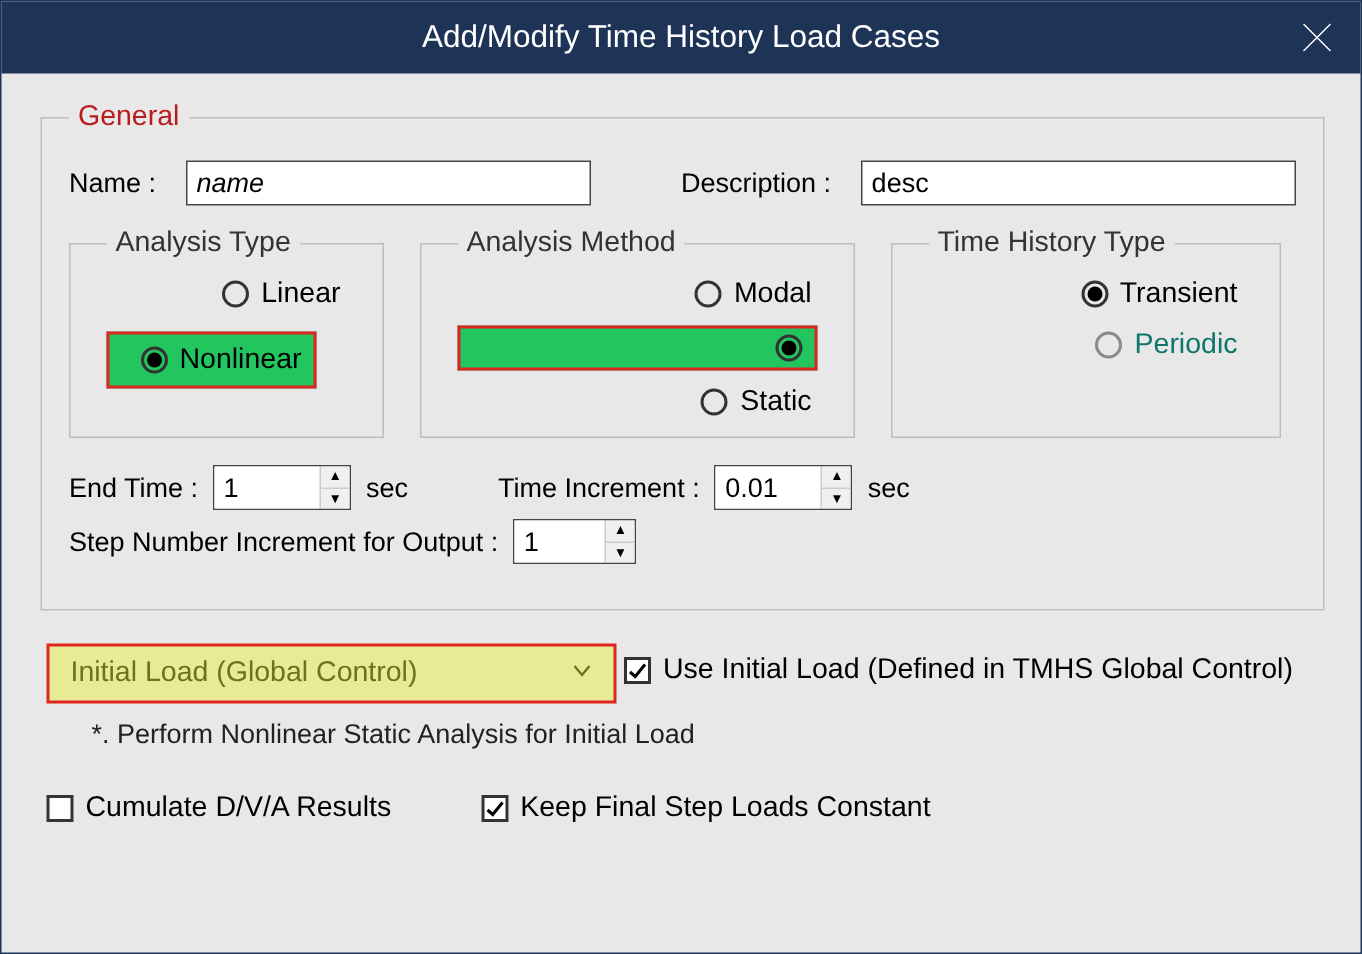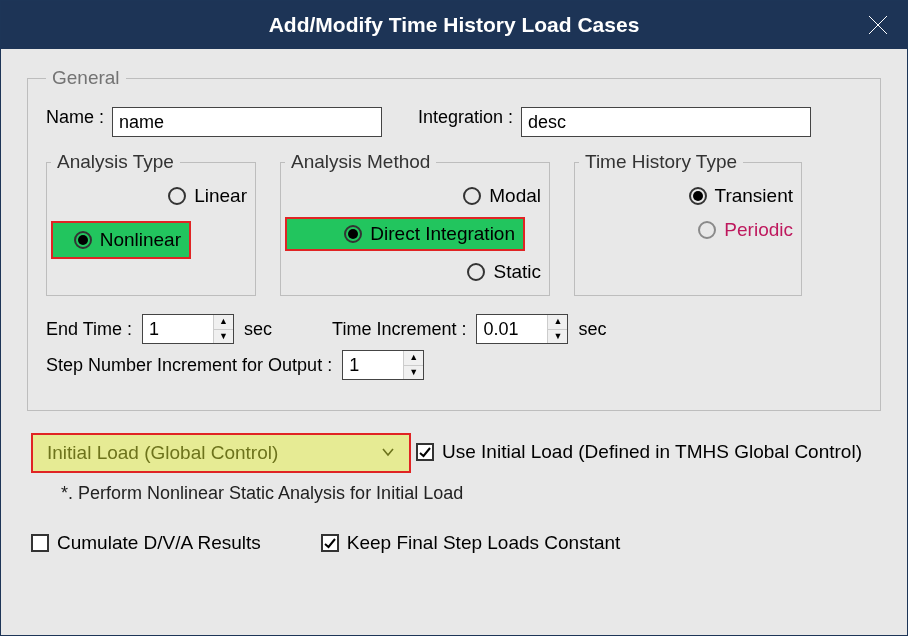--- a/index.html
+++ b/index.html
@@ -19,21 +19,21 @@
   }
   .titlebar {
     height: 48px;
     background: #1d3456;
     color: #fff;
     display: flex;
     align-items: center;
     justify-content: center;
     position: relative;
     font-size: 21px;
-    font-weight: 700;
+    font-weight: 400;
   }
   .titlebar .close {
     position: absolute;
     right: 18px;
     top: 50%;
     transform: translateY(-50%);
     width: 22px;
     height: 22px;
     cursor: pointer;
   }
@@ -43,53 +43,53 @@
   }
   fieldset.general {
     border: 1px solid #bdbdbd;
     padding: 18px 18px 24px 18px;
     position: relative;
     margin: 0 0 22px 0;
   }
   fieldset.general > legend {
     padding: 0 6px;
     font-size: 19px;
-    color: #737373;
-  }
-  .row { display: flex; align-items: flex-start; gap: 8px; }
+    color: #b91c1c;
+  }
+  .row { display: flex; align-items: center; gap: 20px; }
   .row-top { margin-bottom: 14px; }
   .lbl { white-space: nowrap; }
   input[type="text"].flat {
     border: 1px solid #444;
     background: #fff;
     height: 30px;
     padding: 2px 6px;
     font-size: 18px;
     font-family: inherit;
   }
-  .name-input { width: 270px; }
+  .name-input { width: 270px; font-style: italic; }
   .desc-input { width: 290px; }
 
   .groups {
     display: flex;
     gap: 24px;
     margin-bottom: 18px;
   }
   fieldset.mini {
     border: 1px solid #bdbdbd;
-    padding: 10px 4px;
+    padding: 10px 24px;
     margin: 0;
     display: flex;
     flex-direction: column;
     gap: 8px;
   }
   fieldset.mini > legend { padding: 0 6px; font-size: 19px; color: #333; }
   .g-analysis-type { width: 210px; }
   .g-analysis-method { width: 270px; }
-  .g-time-history { width: 228px; }
+  .g-time-history { width: 260px; }
 
   .radio {
     display: flex;
     align-items: center;
     gap: 8px;
     font-size: 19px;
     cursor: pointer;
     padding: 2px 4px;
     border-radius: 2px;
     justify-content: flex-end;
@@ -103,21 +103,21 @@
     justify-content: center;
     flex: 0 0 18px;
   }
   .radio.checked .radio-mark::after {
     content: "";
     width: 10px; height: 10px;
     background: #000;
     border-radius: 50%;
     display: block;
   }
-  .radio.disabled { color: #be185d; cursor: default; }
+  .radio.disabled { color: #0f766e; cursor: default; }
   .radio.disabled .radio-mark { border-color: #8a8a8a; }
 
   .highlight-box {
     border: 2px solid #e02424;
     background: #22c55e;
     padding: 0 4px;
   }
   .nonlinear-hl { width: 140px; margin-top: 4px; padding-top:4px; padding-bottom:4px;}
   .direct-hl { width: 240px; padding-top:2px; padding-bottom:2px; }
 
@@ -216,21 +216,21 @@
   </div>
 
   <div class="body">
     <fieldset class="general">
       <legend>General</legend>
 
       <div class="row row-top">
         <span class="lbl">Name :</span>
         <input type="text" class="flat name-input" value="name" style="">
         <span style="flex:0 0 20px"></span>
-        <span class="lbl">Integration :</span>
+        <span class="lbl">Description :</span>
         <input type="text" class="flat desc-input" value="desc" style="">
       </div>
 
       <div class="groups">
         <fieldset class="mini g-analysis-type">
           <legend>Analysis Type</legend>
           <label class="radio">
             <span class="radio-mark"></span>
             <span>Linear</span>
           </label>
@@ -244,21 +244,20 @@
 
         <fieldset class="mini g-analysis-method">
           <legend>Analysis Method</legend>
           <label class="radio">
             <span class="radio-mark"></span>
             <span>Modal</span>
           </label>
           <div class="highlight-box direct-hl">
             <label class="radio checked">
               <span class="radio-mark"></span>
-              <span>Direct Integration</span>
             </label>
           </div>
           <label class="radio">
             <span class="radio-mark"></span>
             <span>Static</span>
           </label>
         </fieldset>
 
         <fieldset class="mini g-time-history">
           <legend>Time History Type</legend>

